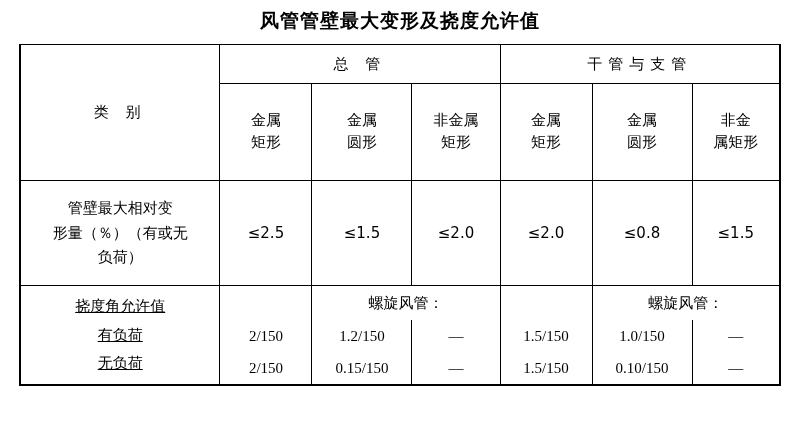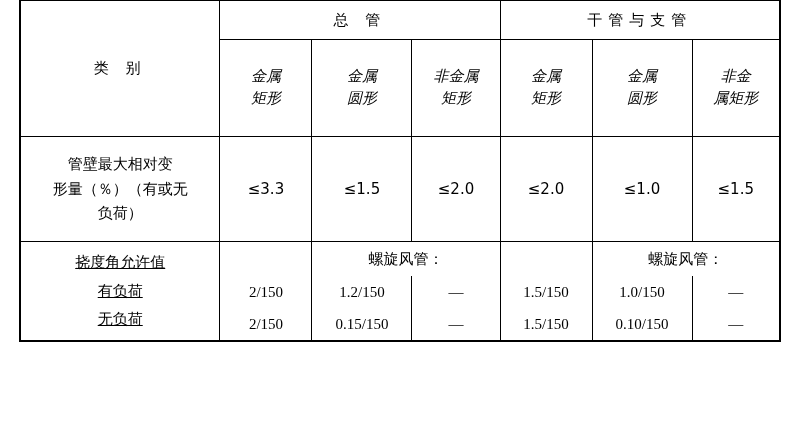--- a/index.html
+++ b/index.html
@@ -53,21 +53,20 @@
     height: 34px;
   }
   .hdr-cat {
     font-size: 16px;
     letter-spacing: 6px;
   }
   .hdr-sub {
     font-size: 15px;
     line-height: 1.45;
     height: 92px;
-    font-style: italic;
   }
   .hdr-sub span { display: block; }
 
   .row-label {
     text-align: left;
     padding-left: 14px;
     padding-right: 6px;
     font-size: 15px;
     line-height: 1.65;
     border-radius: 32px;
@@ -88,20 +87,21 @@
     line-height: 1.9;
     text-decoration: underline;
   }
   .sub-line td { height: 28px; font-family: Liberation Serif, serif; }
 </style>
 </head>
 <body>
 
 <div class="page">
 
+  <div class="title">风管管壁最大变形及挠度允许值</div>
 
   <table class="main">
     <colgroup>
       <col style="width:200px">
       <col style="width:92px">
       <col style="width:100px">
       <col style="width:88px">
       <col style="width:92px">
       <col style="width:100px">
       <col style="width:88px">
@@ -138,25 +138,25 @@
           <span>属矩形</span>
         </td>
       </tr>
 
       <tr class="deform-row">
         <td class="row-label thick-left">
           <span class="ind">管壁最大相对变</span>
           <span class="ind">形量（％）（有或无</span>
           <span class="ind">负荷）</span>
         </td>
-        <td class="cell-val">≤3.3</td>
+        <td class="cell-val">≤2.5</td>
         <td class="cell-val">≤1.5</td>
         <td class="cell-val">≤2.0</td>
         <td class="cell-val">≤2.0</td>
-        <td class="cell-val">≤1.0</td>
+        <td class="cell-val">≤0.8</td>
         <td class="cell-val thick-right">≤1.5</td>
       </tr>
 
       <tr class="blk-row">
         <td rowspan="3" class="angle-label-cell thick-left thick-bottom">
           <div>挠度角允许值</div>
           <div>有负荷</div>
           <div>无负荷</div>
         </td>
         <td style="border-bottom:none;"></td>

